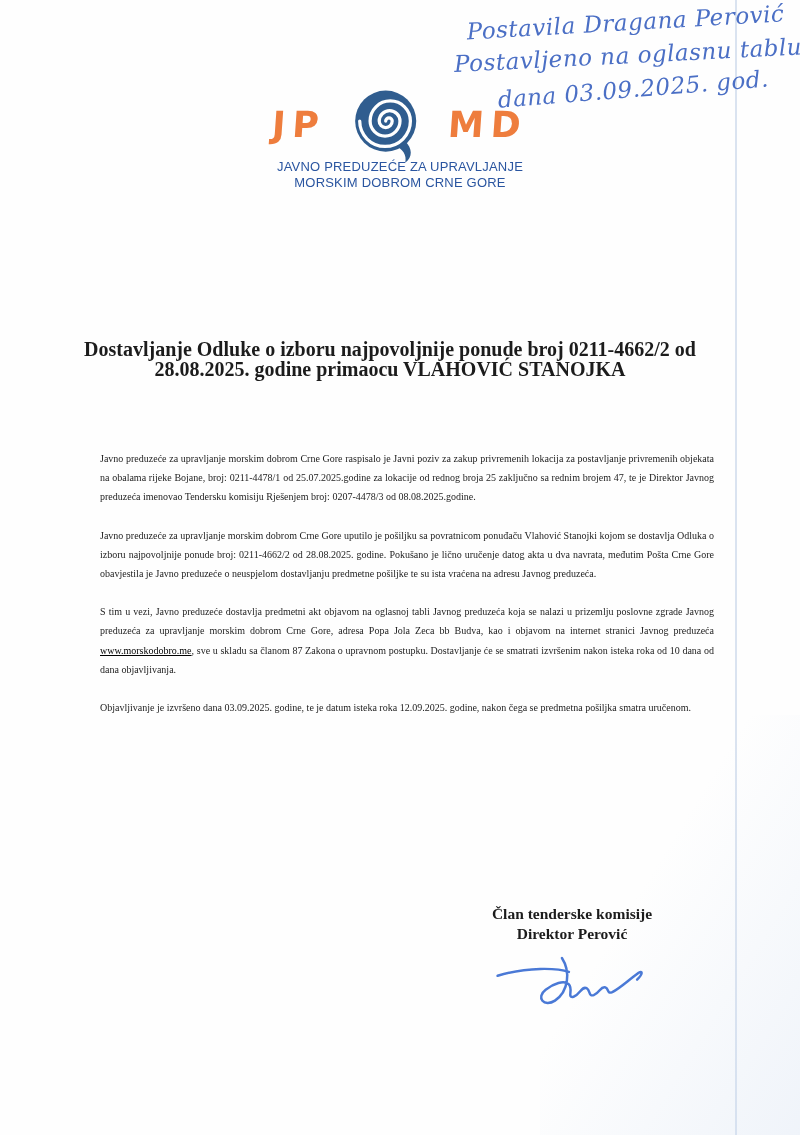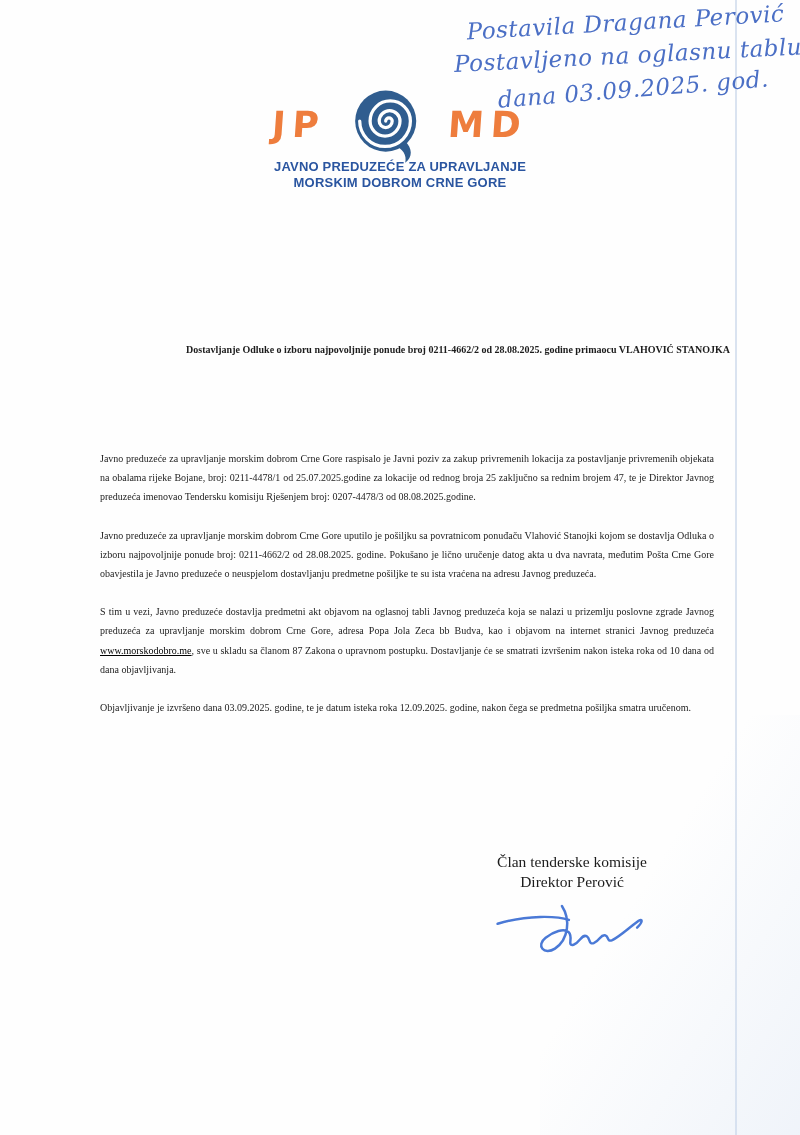--- a/index.html
+++ b/index.html
@@ -41,48 +41,48 @@
   }
   .logo-letters{
     font-family:"DejaVu Sans", sans-serif;
     font-weight:700;font-size:36px;letter-spacing:7px;
     color:#ee7d3d;line-height:1;
     transform:skewX(-4deg);
   }
   .org{
     position:absolute;top:159px;left:0;width:800px;text-align:center;
     font-family:"Liberation Sans", sans-serif;
-    font-weight:700;font-size:13px;line-height:16px;
+    font-weight:400;font-size:13px;line-height:16px;
     color:#2a55a0;letter-spacing:0.2px;
   }
   
   .ref{
     position:absolute;top:190px;left:100px;
     font-size:15.5px;line-height:21.5px;
   }
   
   .title{
     position:absolute;top:300px;left:0;width:800px;text-align:center;
     font-weight:700;font-size:15.5px;letter-spacing:0.6px;
   }
   .subtitle{
-    position:absolute;top:340px;left:70px;width:660px;text-align:right;
-    font-weight:700;font-size:10px;line-height:19.5px;
+    position:absolute;top:340px;left:60px;width:660px;text-align:center;
+    font-weight:700;font-size:20px;line-height:19.5px;
   }
   
   .bodytext{
     position:absolute;top:449px;left:100px;width:614px;
     font-size:10px;line-height:19.2px;text-align:justify;
   }
   .bodytext p{margin:0 0 19px 0;}
   .weblink{color:#000000;text-decoration:underline;}
   
   .sign{
-    position:absolute;top:852px;right:88px;width:280px;text-align:center;
-    font-weight:400;font-size:15.5px;line-height:19.5px;
+    position:absolute;top:904px;right:88px;width:280px;text-align:center;
+    font-weight:700;font-size:15.5px;line-height:19.5px;
   }
   .scribble{display:block;margin:8px auto 0 auto;}
 </style>
 </head>
 <body>
 
 <div class="page">
 
   <div class="fold-line"></div>
   <div class="scan-shading"></div>

